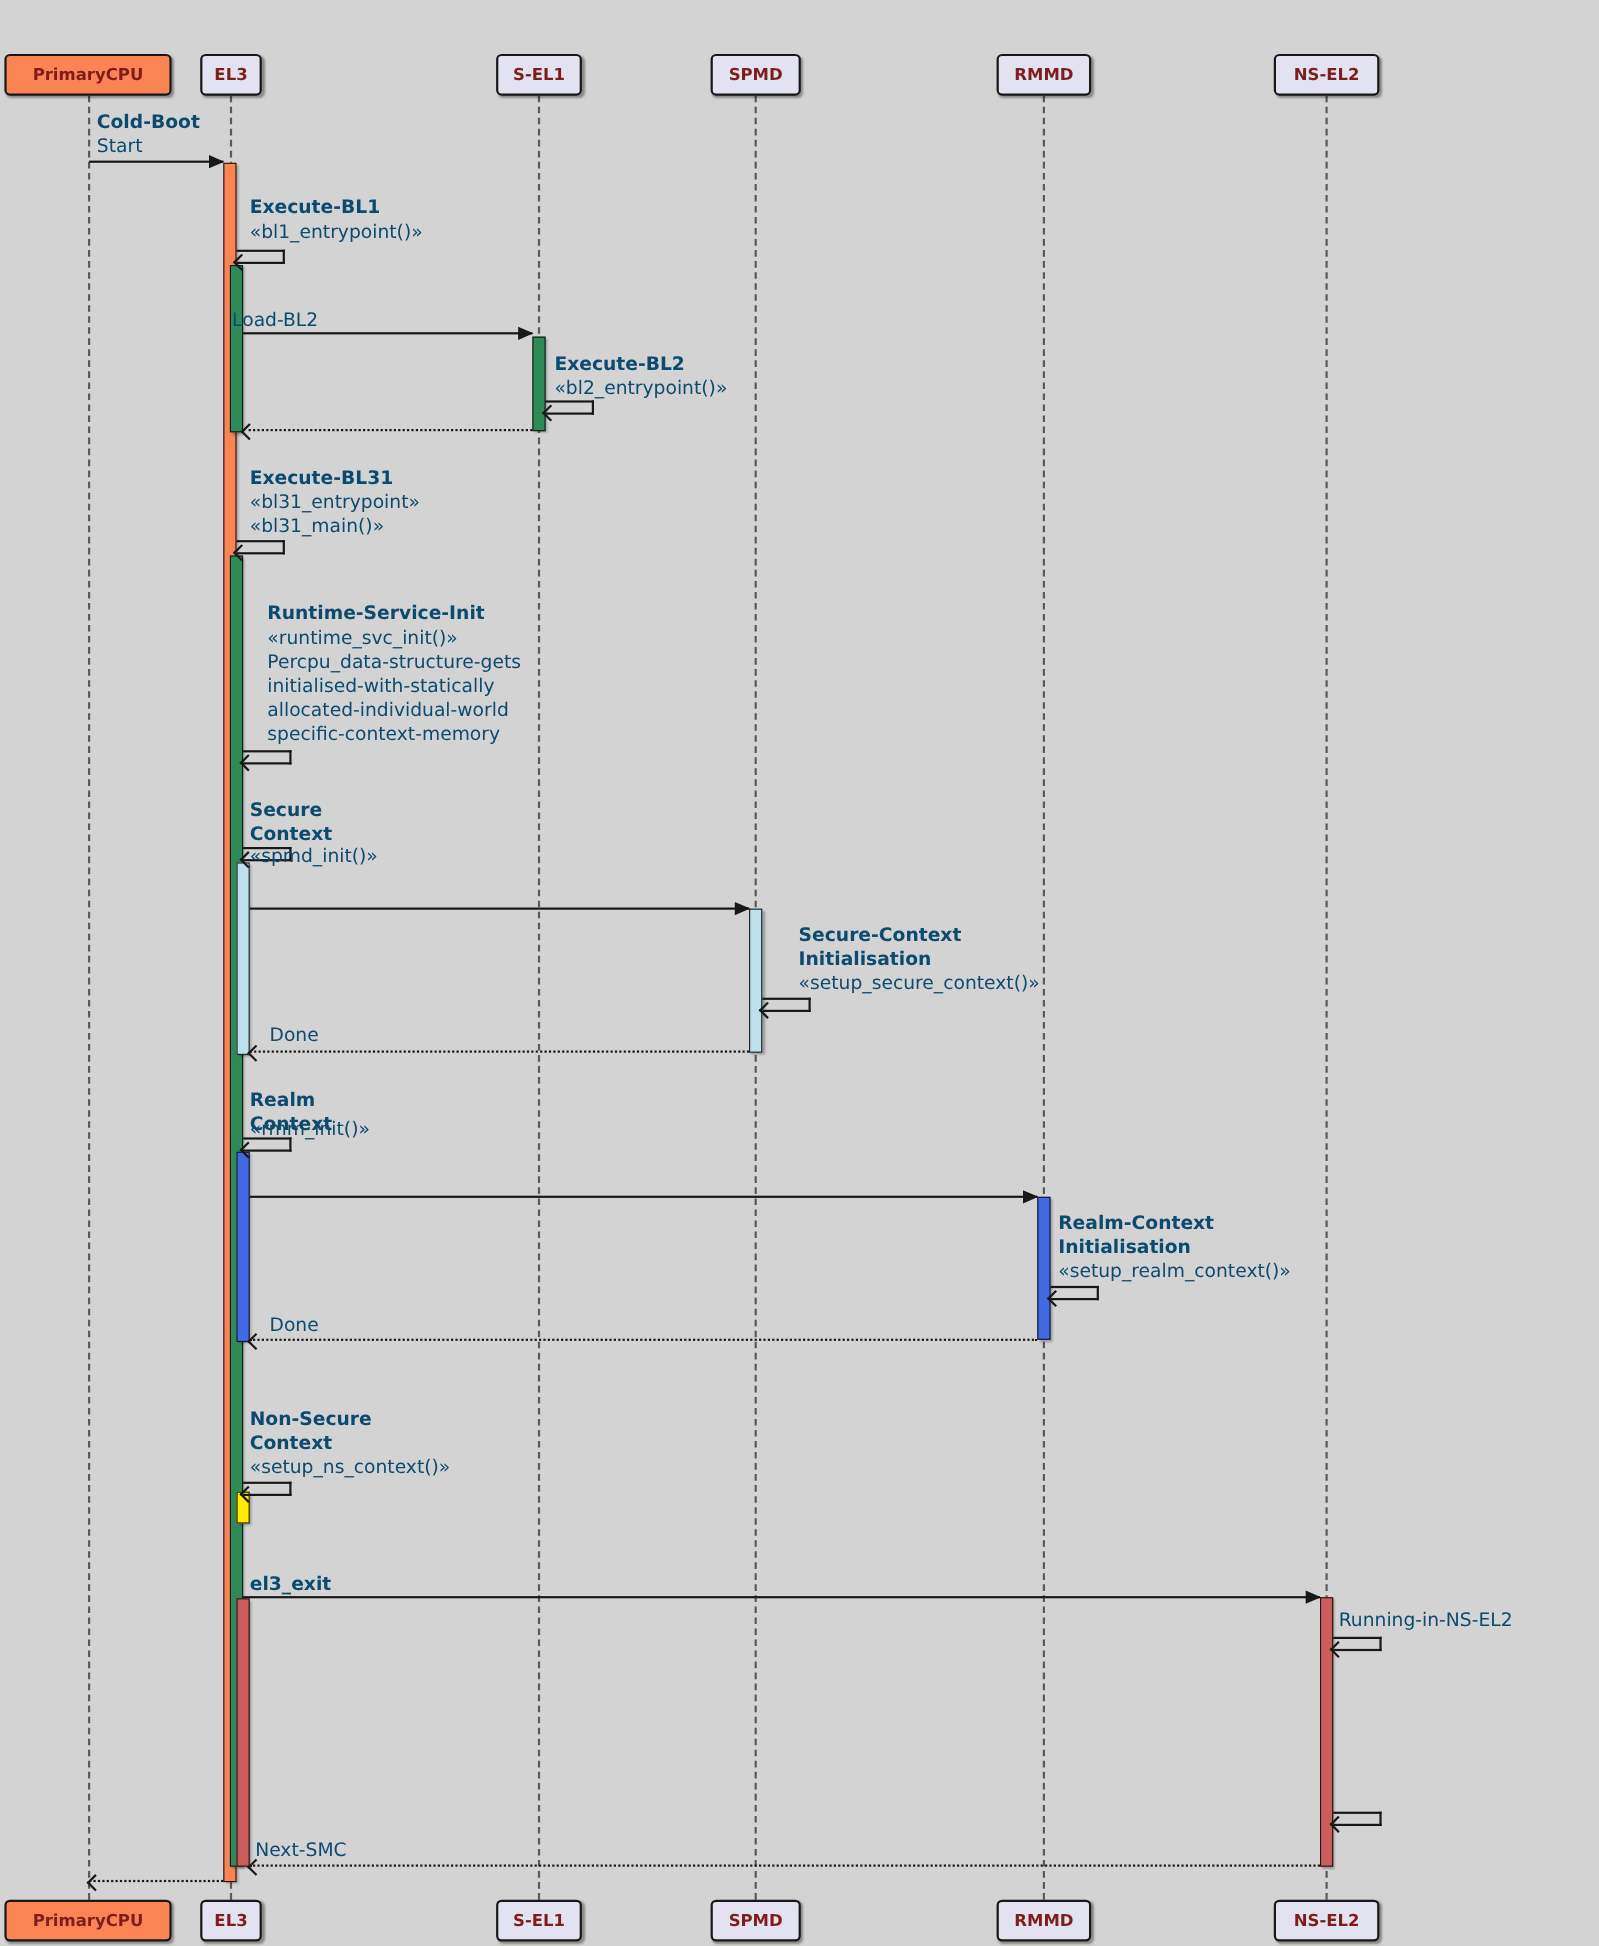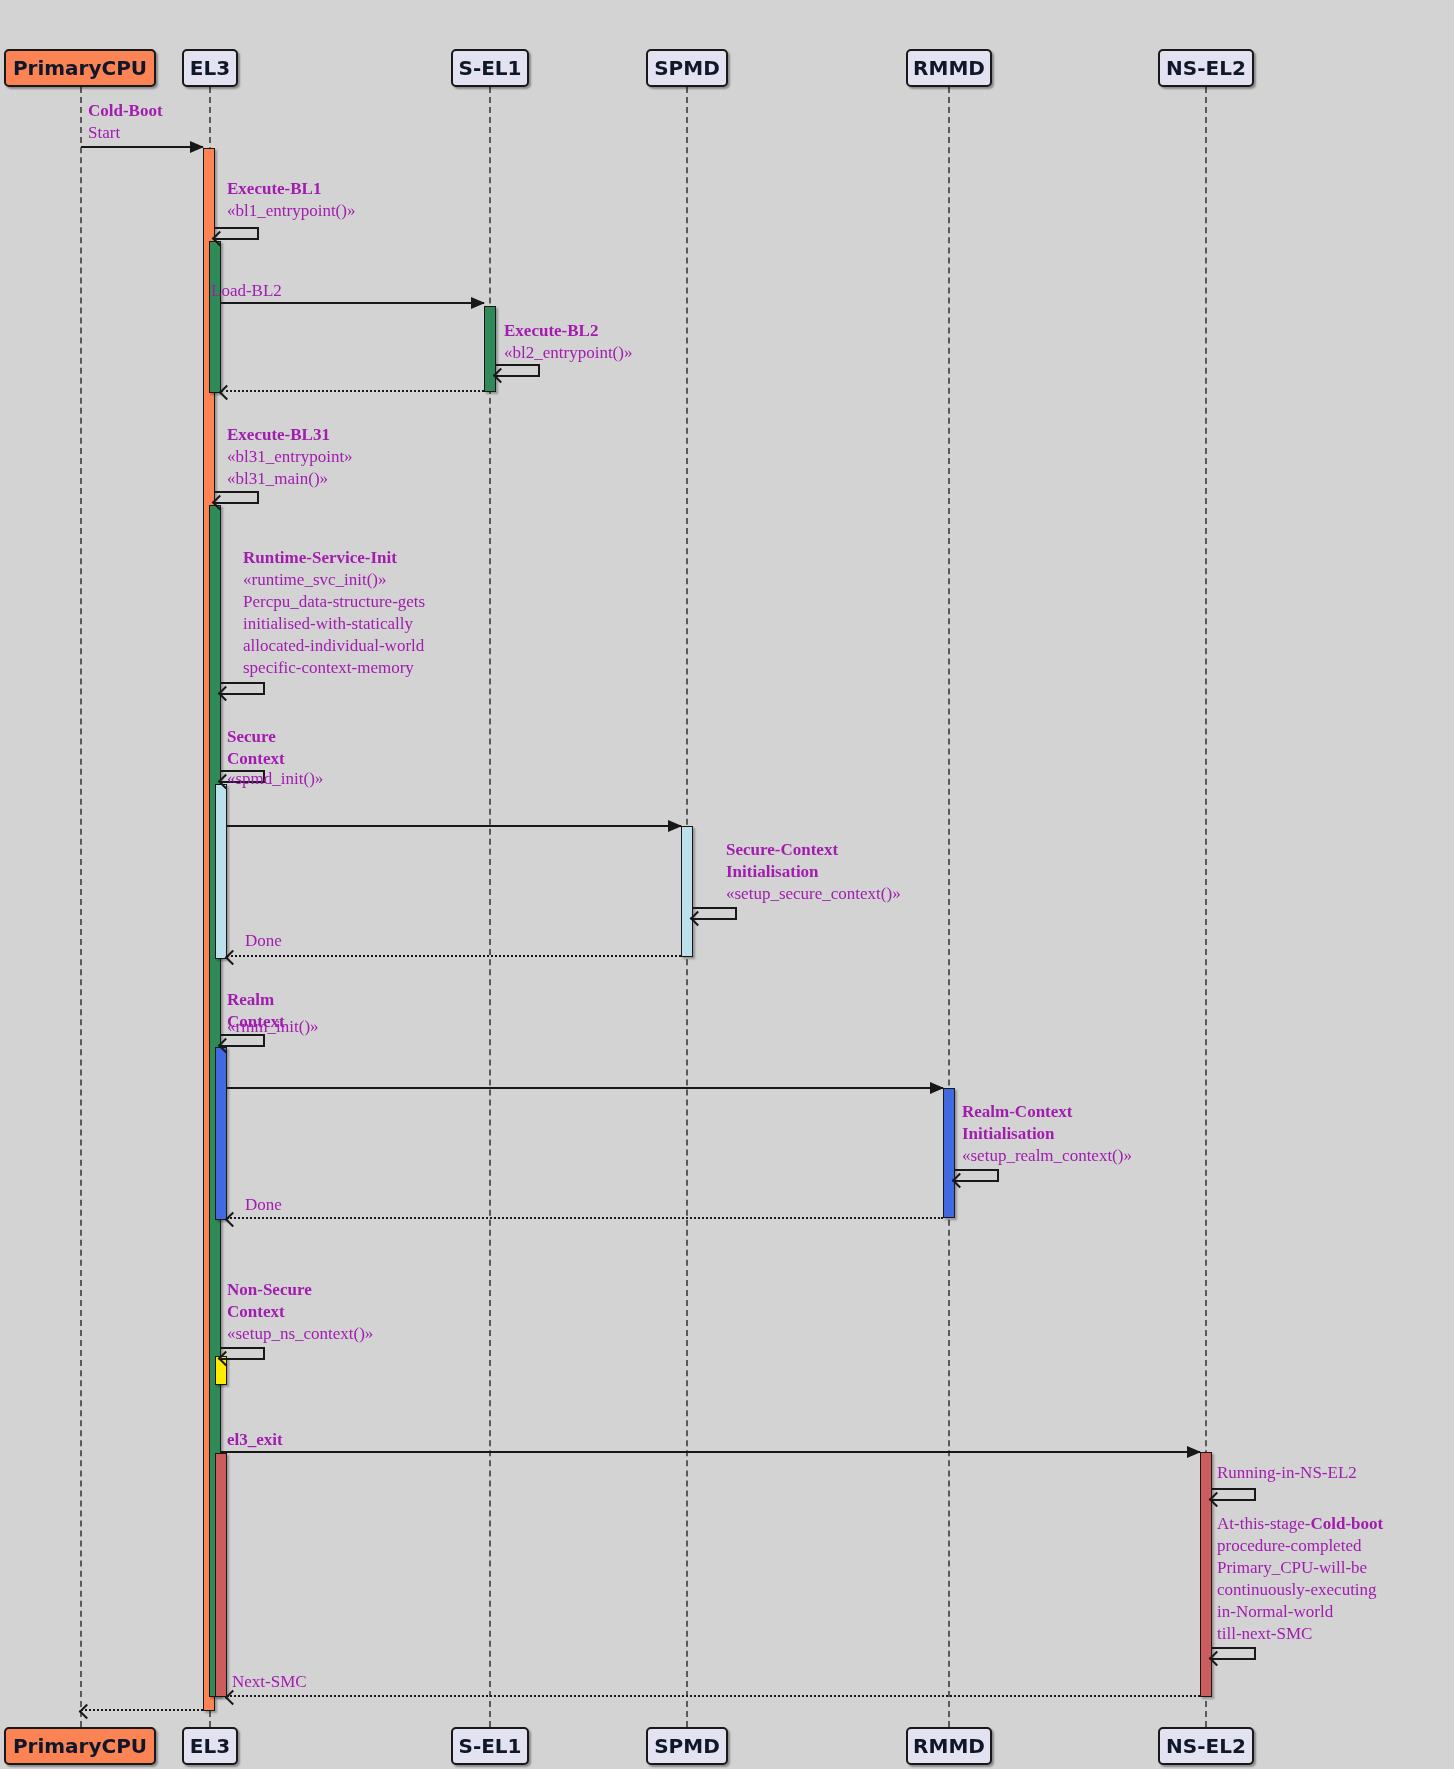--- a/index.html
+++ b/index.html
@@ -18,21 +18,21 @@
   html,body { margin:0; padding:0; }
   body { background: var(--bg); font-family: "DejaVu Sans", sans-serif; }
   .canvas { position:relative; width:1454px; height:1769px; background:var(--bg); overflow:hidden; }
 
   .title-wrap { position:absolute; left:0; top:10px; width:1454px; text-align:center;
                 font-size:20px; font-weight:bold; color:#000; }
   .title-wrap .uw { text-decoration: underline; }
 
   .p-box { position:absolute; height:38px; background:var(--pfill); border:2px solid var(--line);
            border-radius:5px; box-sizing:border-box; display:flex; align-items:center; justify-content:center;
-           font-size:20px; font-weight:bold; color:#0f172a; box-shadow:2px 2px 2px rgba(0,0,0,0.35); }
+           font-size:15px; font-weight:bold; color:#7f1d1d; box-shadow:2px 2px 2px rgba(0,0,0,0.35); }
   .p-box.cpu { background:var(--cpu); }
 
   .lifeline { position:absolute; top:87px; height:1640px; width:0;
               border-left:2px dashed var(--lifeline); }
 
   .bar { position:absolute; width:12px; border:1.5px solid var(--line); box-sizing:border-box;
          box-shadow:2px 2px 2px rgba(0,0,0,0.3); }
   .bar.coral  { background:var(--coral); }
   .bar.green  { background:var(--green); }
   .bar.lblue  { background:var(--lblue); }
@@ -49,21 +49,21 @@
                        border-left:2px solid var(--line); border-bottom:2px solid var(--line);
                        transform:rotate(45deg); }
 
   .selfloop { position:absolute; width:44px; height:13px; box-sizing:border-box;
               border-top:2px solid var(--line); border-right:2px solid var(--line);
               border-bottom:2px solid var(--line); }
   .selfloop::after { content:""; position:absolute; left:-1px; bottom:-6px; width:9px; height:9px;
                      border-left:2px solid var(--line); border-bottom:2px solid var(--line);
                      transform:rotate(45deg); }
 
-  .lbl { position:absolute; font-size:17px; line-height:22px; color:#a21caf; white-space:nowrap;font-family:Liberation Serif, serif; }
+  .lbl { position:absolute; font-size:17px; line-height:22px; color:#0c4a6e; white-space:nowrap; }
   .b { font-weight:bold; }
 </style>
 </head>
 <body>
 
 <div class="canvas">
 
 
   <div class="lifeline" style="left:80px"></div>
   <div class="lifeline" style="left:209px"></div>
@@ -201,28 +201,20 @@
   <div class="lbl" style="left:227px;top:1429px">
     <div class="b">el3_exit</div>
   </div>
   <div class="arrow call" style="left:221px;top:1451px;width:979px"></div>
 
   <div class="lbl" style="left:1217px;top:1462px">
     <div>Running-in-NS-EL2</div>
   </div>
   <div class="selfloop" style="left:1212px;top:1488px"></div>
 
-  <div class="lbl" style="left:1217px;top:1513px">
-    <div><span>At-this-stage-</span><span class="b">Cold-boot</span></div>
-    <div>procedure-completed</div>
-    <div>Primary_CPU-will-be</div>
-    <div>continuously-executing</div>
-    <div>in-Normal-world</div>
-    <div>till-next-SMC</div>
-  </div>
   <div class="selfloop" style="left:1212px;top:1647px"></div>
 
   <div class="lbl" style="left:232px;top:1671px">
     <div>Next-SMC</div>
   </div>
   <div class="arrow ret" style="left:227px;top:1695px;width:973px"></div>
 
   <div class="arrow ret" style="left:81px;top:1709px;width:122px"></div>
 
   <div class="p-box cpu" style="left:4px;top:1727px;width:152px">

